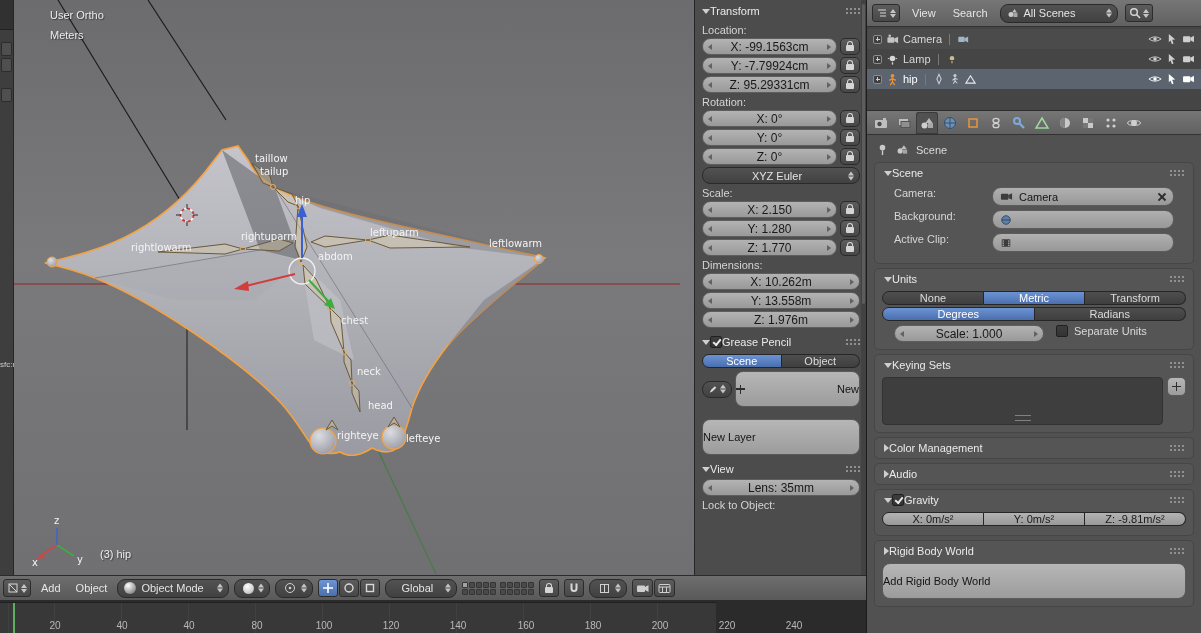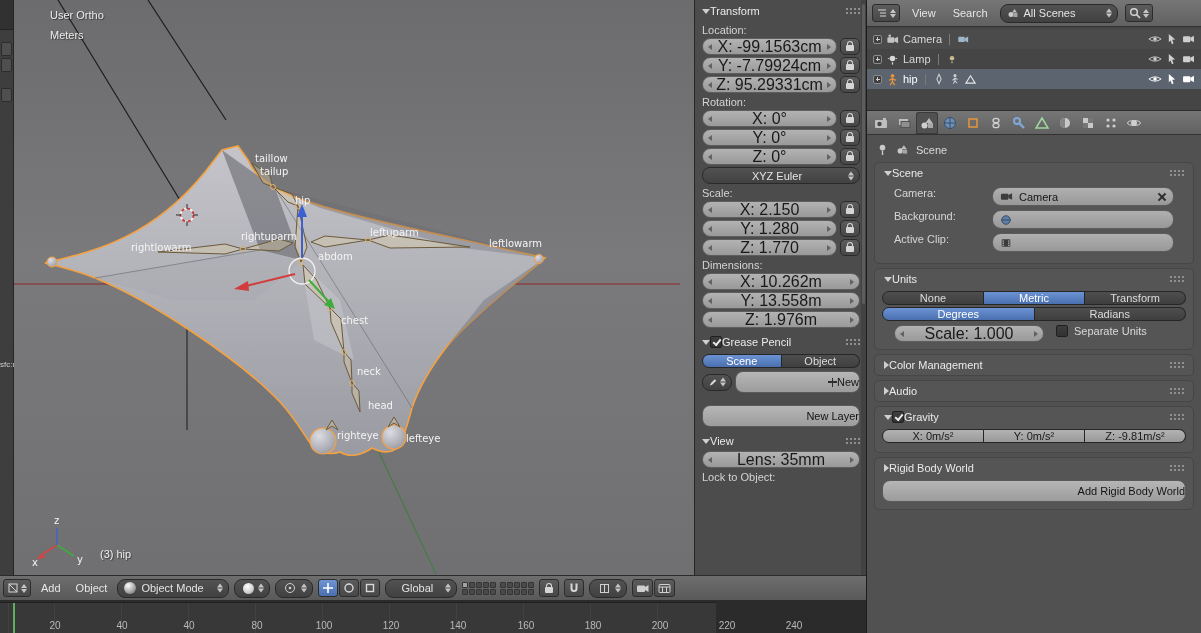--- a/index.html
+++ b/index.html
@@ -12,29 +12,29 @@
   .strip-btn{position:absolute;left:1px;width:11px;height:14px;background:#4f4f4f;border:1px solid #2c2c2c;border-radius:2px}
   .strip-label{position:absolute;left:0;top:360px;font-size:8px;color:#cfcfcf;white-space:nowrap}
 
   
   #viewport{position:absolute;left:14px;top:0;width:680px;height:575px;overflow:hidden;background:linear-gradient(180deg,#6c6c6e 0%,#7a7a7c 45%,#707072 100%)}
   #vp-scene{position:absolute;left:0;top:0}
   .vp-label{position:absolute;color:#ececec;font-size:11px;text-shadow:1px 1px 1px rgba(0,0,0,.45);white-space:nowrap}
   svg text{font-family:"DejaVu Sans","Liberation Sans",sans-serif;font-size:10px;fill:#f4f4f4}
 
   
-  .num{position:relative;height:17px;background:linear-gradient(#b3b3b3,#999999);border:1px solid #5e5e5e;border-radius:9px;color:#191919;display:flex;align-items:center;justify-content:center;font-size:16px;overflow:hidden}
+  .num{position:relative;height:17px;background:linear-gradient(#b3b3b3,#999999);border:1px solid #5e5e5e;border-radius:9px;color:#191919;display:flex;align-items:center;justify-content:center;font-size:12px;overflow:hidden}
   .num::before{content:"";position:absolute;left:5px;top:50%;transform:translateY(-50%);border-top:3px solid transparent;border-bottom:3px solid transparent;border-right:4px solid rgba(30,30,30,.5)}
   .num::after{content:"";position:absolute;right:5px;top:50%;transform:translateY(-50%);border-top:3px solid transparent;border-bottom:3px solid transparent;border-left:4px solid rgba(30,30,30,.5)}
   .menu{position:relative;height:17px;background:linear-gradient(#525252,#414141);border:1px solid #2a2a2a;border-radius:8px;color:#e4e4e4;display:flex;align-items:center;justify-content:center;padding:0 14px 0 6px;gap:5px}
   .menu.left{justify-content:flex-start}
   .ud{position:absolute;right:5px;top:50%;transform:translateY(-50%);display:flex;flex-direction:column;gap:1px}
   .ud::before{content:"";border-left:3px solid transparent;border-right:3px solid transparent;border-bottom:4px solid #c6c6c6}
   .ud::after{content:"";border-left:3px solid transparent;border-right:3px solid transparent;border-top:4px solid #c6c6c6}
-  .btn{height:22px;background:linear-gradient(#b6b6b6,#9c9c9c);border:1px solid #5a5a5a;border-radius:8px;color:#141414;display:flex;align-items:center;justify-content:flex-end}
+  .btn{height:36px;background:linear-gradient(#b6b6b6,#9c9c9c);border:1px solid #5a5a5a;border-radius:8px;color:#141414;display:flex;align-items:center;justify-content:space-between}
   .plus{position:relative;width:9px;height:9px}
   .plus::before{content:"";position:absolute;left:0;top:3.7px;width:9px;height:1.7px;background:#2d2d2d}
   .plus::after{content:"";position:absolute;left:3.7px;top:0;width:1.7px;height:9px;background:#2d2d2d}
   .tri-down{width:0;height:0;border-left:4px solid transparent;border-right:4px solid transparent;border-top:5px solid #cfcfcf}
   .tri-right{width:0;height:0;border-top:4px solid transparent;border-bottom:4px solid transparent;border-left:5px solid #cfcfcf}
   .checkbox{position:relative;width:12px;height:12px;background:linear-gradient(#3d3d3d,#333);border:1px solid #202020;border-radius:2px;flex:none}
   .checkbox.checked::after{content:"";position:absolute;left:2px;top:2px;width:6px;height:3px;border-left:2px solid #e9e9e9;border-bottom:2px solid #e9e9e9;transform:rotate(-50deg)}
   .grip{margin-left:auto;width:15px;height:8px;background-image:radial-gradient(circle,#909090 1px,transparent 1.3px);background-size:4px 4px;flex:none}
   .lockbtn{width:20px;height:17px;background:linear-gradient(#5c5c5c,#484848);border:1px solid #2a2a2a;border-radius:5px;display:flex;align-items:center;justify-content:center;flex:none}
   .lockg{position:relative;width:8px;height:6px;background:#d5d5d5;border-radius:1px;margin-top:3px}
@@ -756,20 +756,37 @@
           <div class="off">Radians</div>
         </div>
         <div class="srow" style="margin-bottom:0">
           <div class="num" style="width:150px">Scale: 1.000</div>
           <span style="width:12px"></span>
           <span class="checkbox"></span>
           <span style="margin-left:6px">Separate Units</span>
         </div>
       </div>
 
+      <div class="ppanel">
+        <div class="phead">
+          <span class="tri-down"></span>
+          <span>Keying Sets</span>
+          <span class="grip"></span>
+        </div>
+        <div class="klistwrap">
+          <div class="klist">
+            <span class="kgrip"></span>
+          </div>
+          <div class="kside">
+            <div class="kbtn">
+                <span class="plus"></span>
+              </div>
+          </div>
+        </div>
+      </div>
 
       <div class="ppanel collapsed">
         <div class="phead">
           <span class="tri-right"></span>
           <span>Color Management</span>
           <span class="grip"></span>
         </div>
       </div>
 
       <div class="ppanel collapsed">

